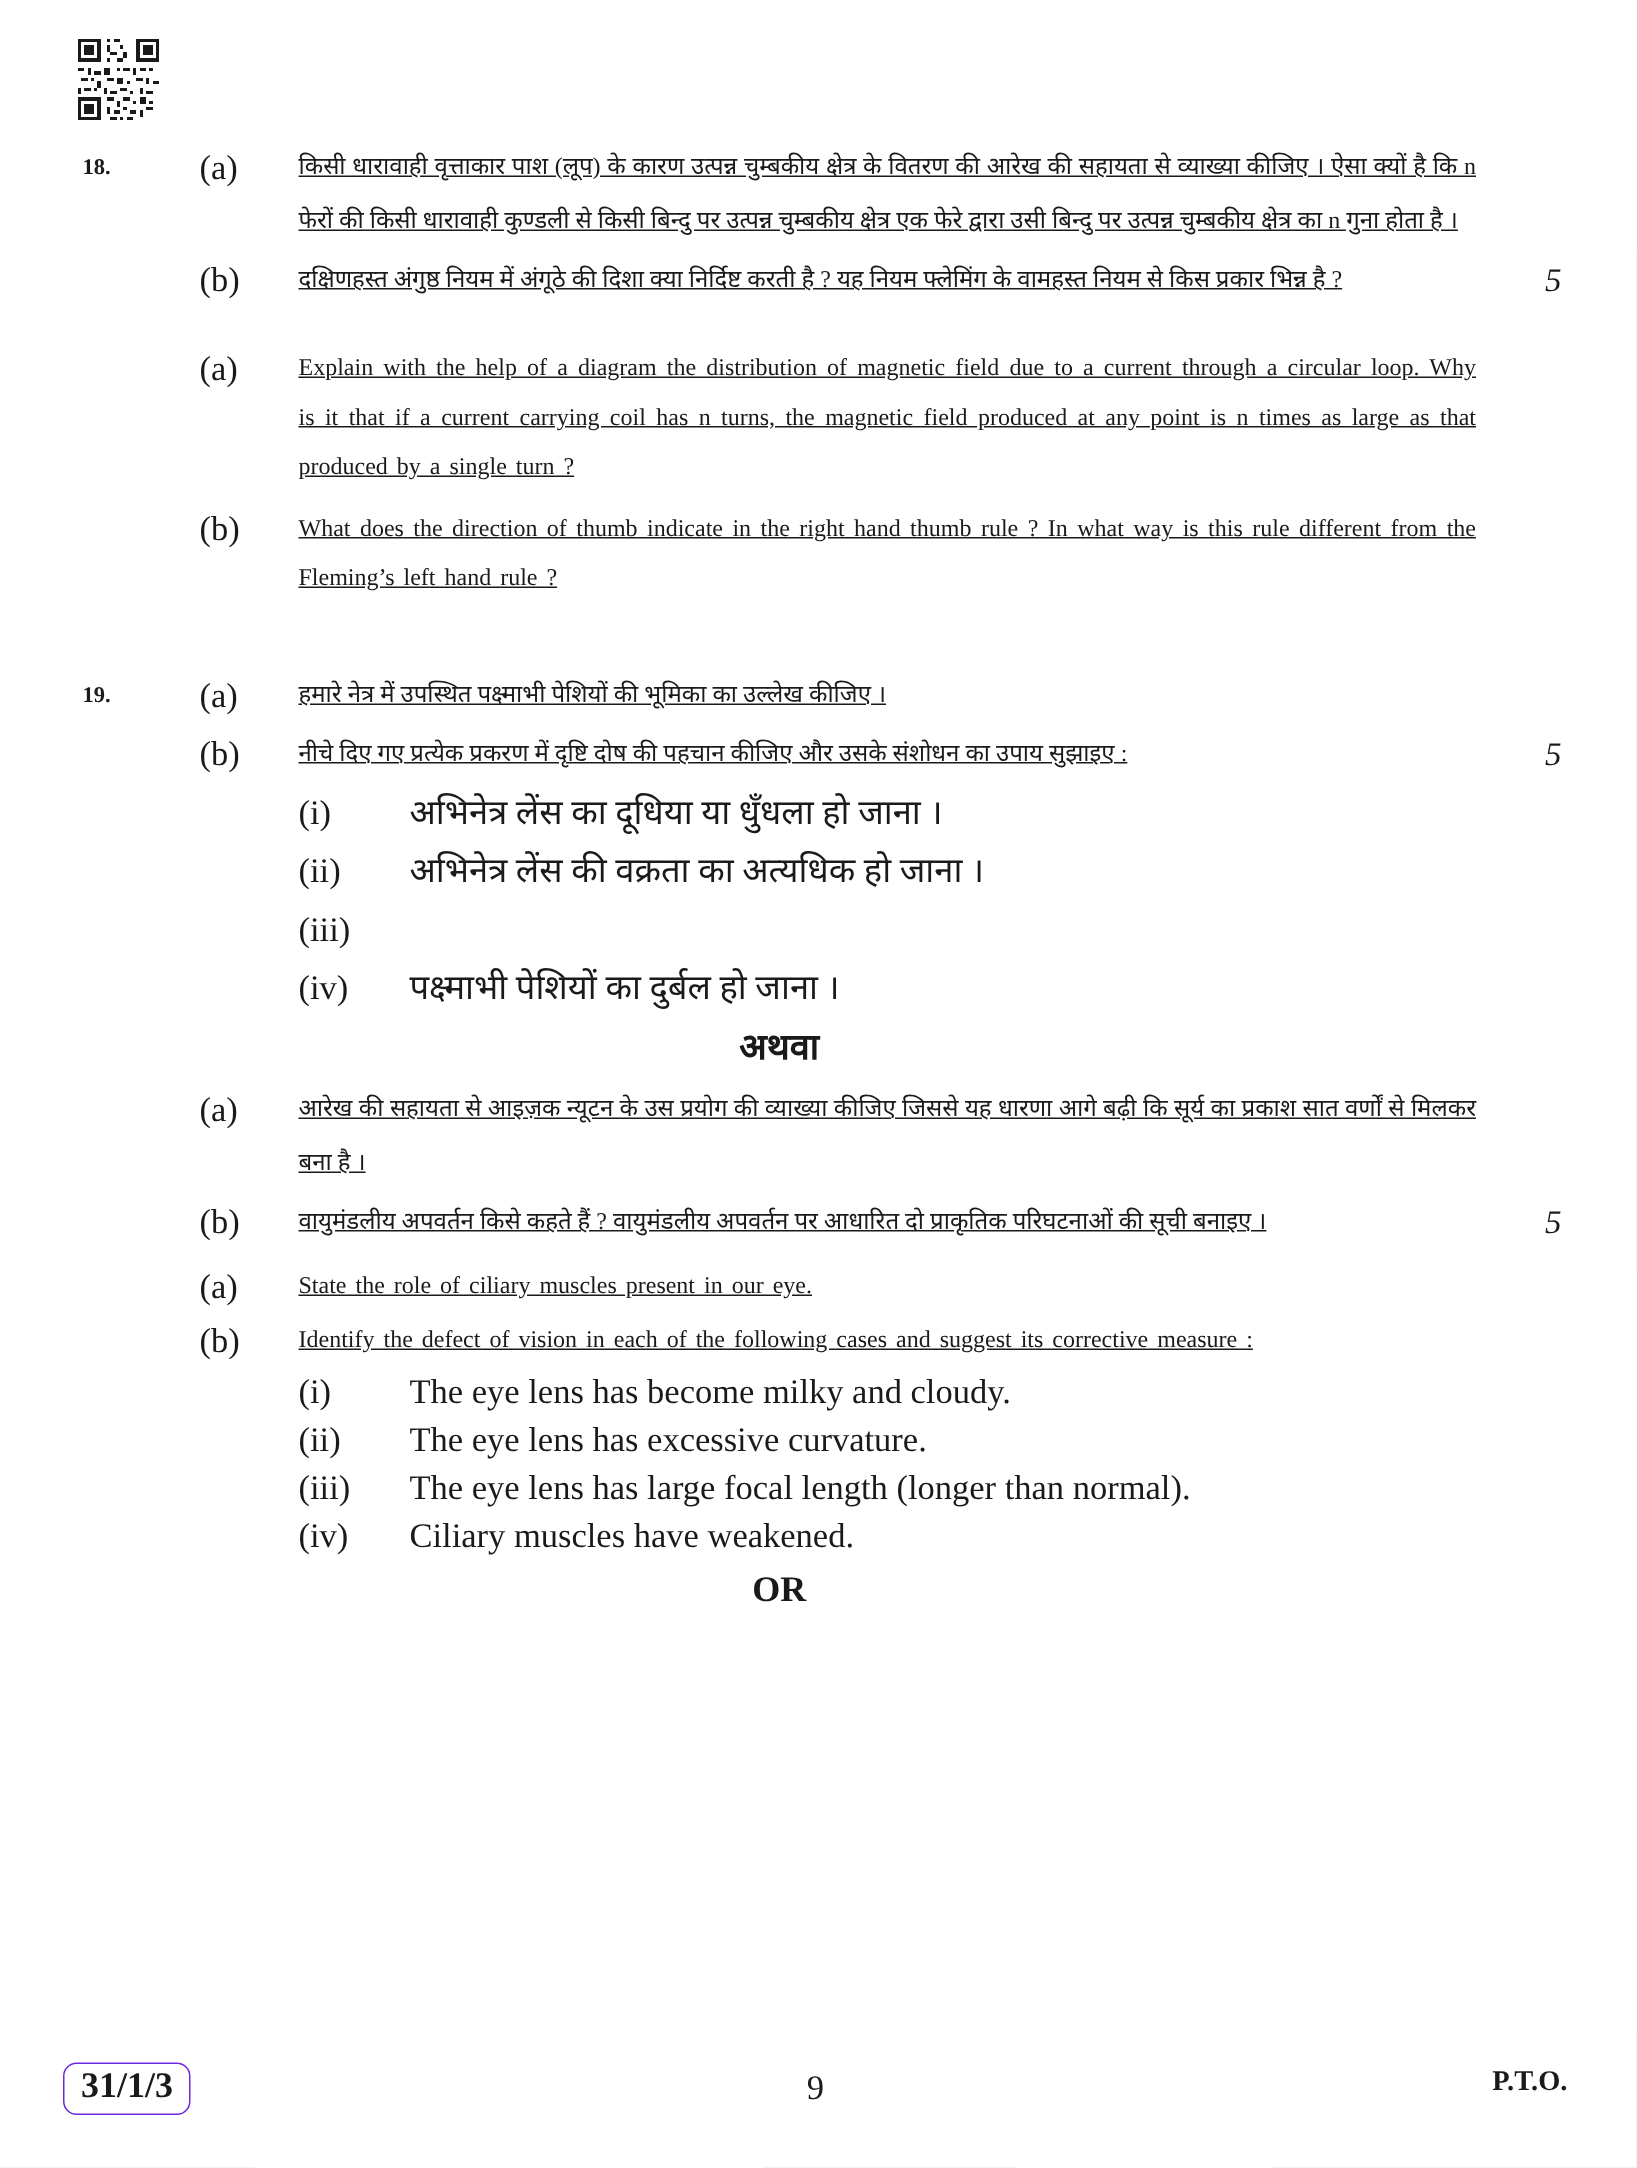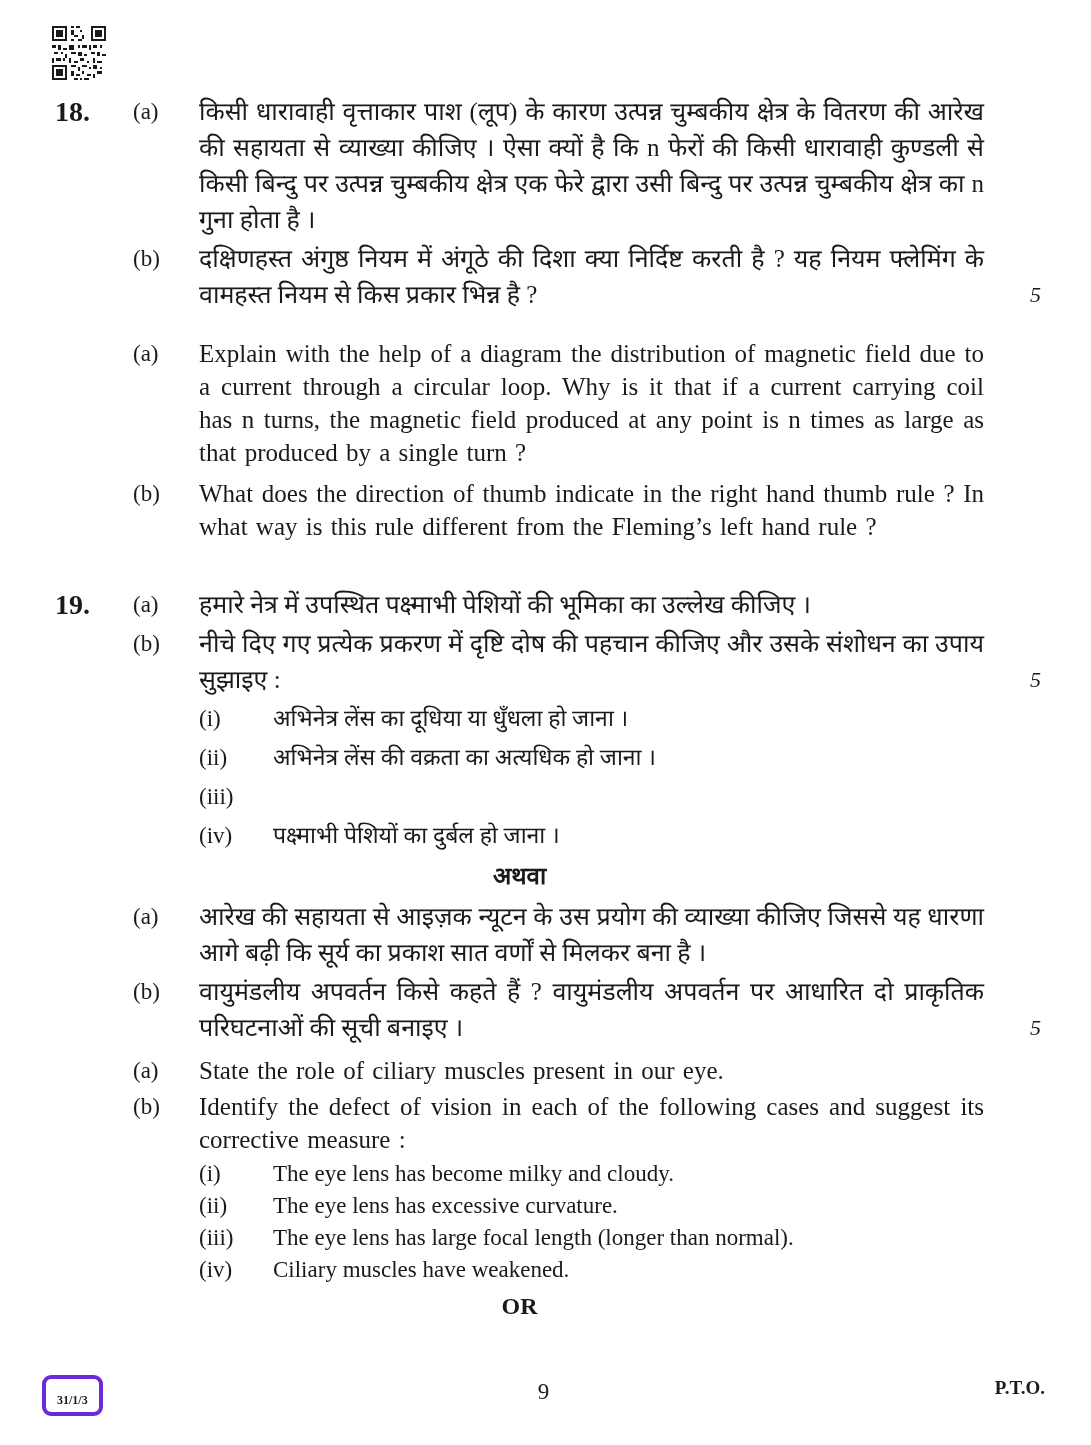--- a/index.html
+++ b/index.html
@@ -12,46 +12,46 @@
     color:#1a1a1a;
     overflow:hidden;
     margin:0 auto;
   }
   .qr { position:absolute; top:26px; left:52px; width:54px; height:54px; }
   .content { position:absolute; top:94px; left:55px; width:990px; }
 
   .row { display:grid; grid-template-columns:78px 66px 1fr 61px; margin-bottom:3px; }
   .irow { display:grid; grid-template-columns:78px 66px 74px 1fr 61px; margin-bottom:3px; }
 
-  .qnum  { font-weight:bold; font-size:28px; line-height:36px; }
+  .qnum  { font-weight:bold; font-size:15px; line-height:36px; }
   .plabel{ font-size:23px; line-height:36px; }
-  .ptext { font-size:25px; text-align:justify; }
+  .ptext { font-size:16px; text-align:justify;text-decoration:underline; }
   .ilabel{ font-size:23px; }
   .itext { font-size:23px; text-align:justify; }
 
   .hi .ptext, .hi .plabel, .hi.irow .ilabel, .hi.irow .itext { line-height:36px; }
   .en .ptext, .en .plabel { line-height:33px; }
   .en .ptext { word-spacing:2px; }
   .en.irow .ilabel, .en.irow .itext { line-height:29px; }
   .en.irow .itext { text-align:left; }
 
   .marks { font-style:italic; font-size:22px; line-height:36px; text-align:right; padding-right:4px; align-self:end; }
 
   .gap-en { margin-top:24px; }
   .gap-q  { margin-top:44px; }
   .gap-sm { margin-top:8px; }
 
   .sep { text-align:center; font-weight:bold; font-size:24px; line-height:30px; margin:7px 61px 8px 0; }
 
   .footer { position:absolute; left:42px; right:46px; bottom:30px; height:42px; }
   .code-box {
     position:absolute; left:0; top:2px;
-    border:4px solid #6d28d9; border-radius:9px;
-    padding:14px 11px 4px;
-    font-size:12px; font-weight:bold;
+    border:1px solid #6d28d9; border-radius:9px;
+    padding:2px 11px 4px;
+    font-size:24px; font-weight:bold;
   }
   .pagenum { position:absolute; left:50%; transform:translateX(-50%); top:6px; font-size:23px; }
   .pto { position:absolute; right:0; top:4px; font-size:19px; font-weight:bold; }
 </style>
 </head>
 <body>
 
 <div class="page">
 
   <div class="qr">

